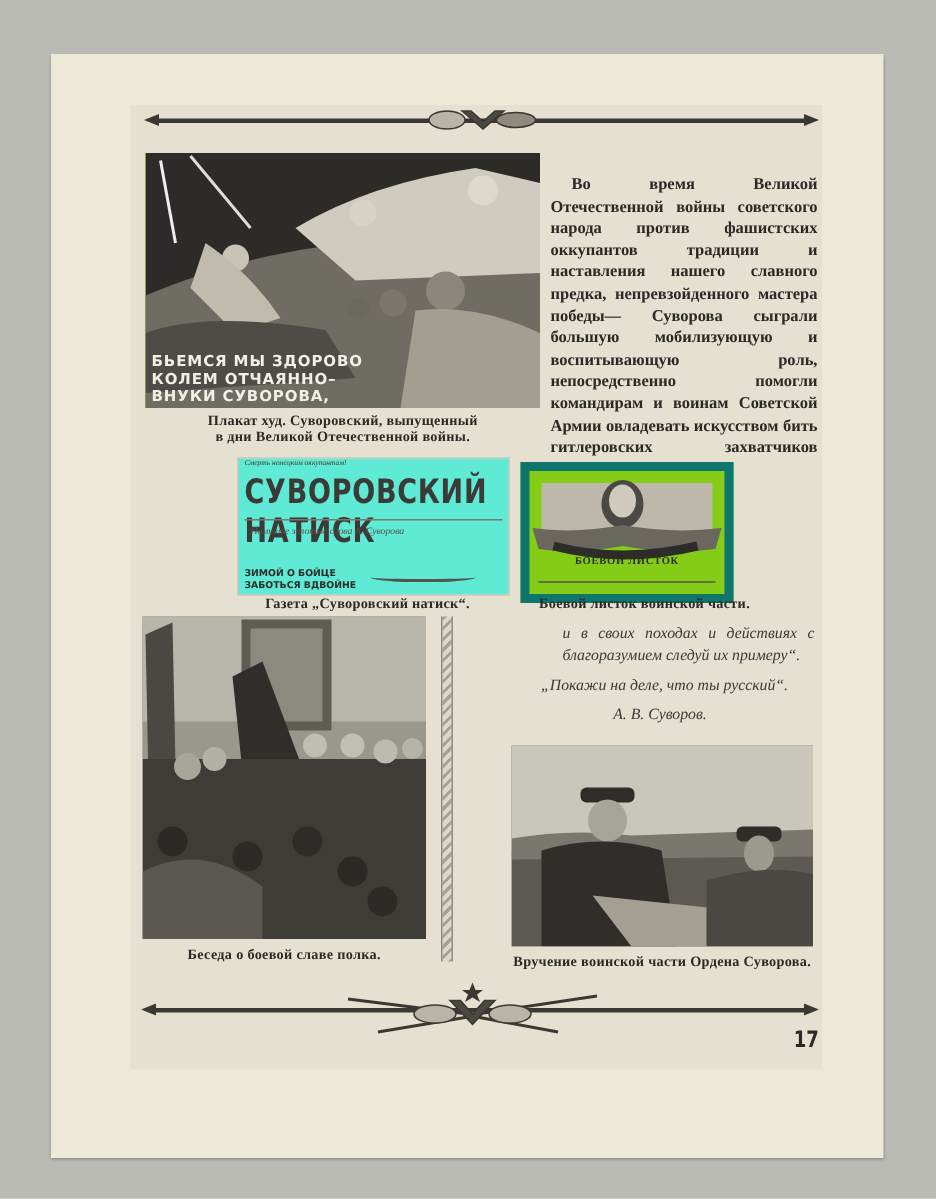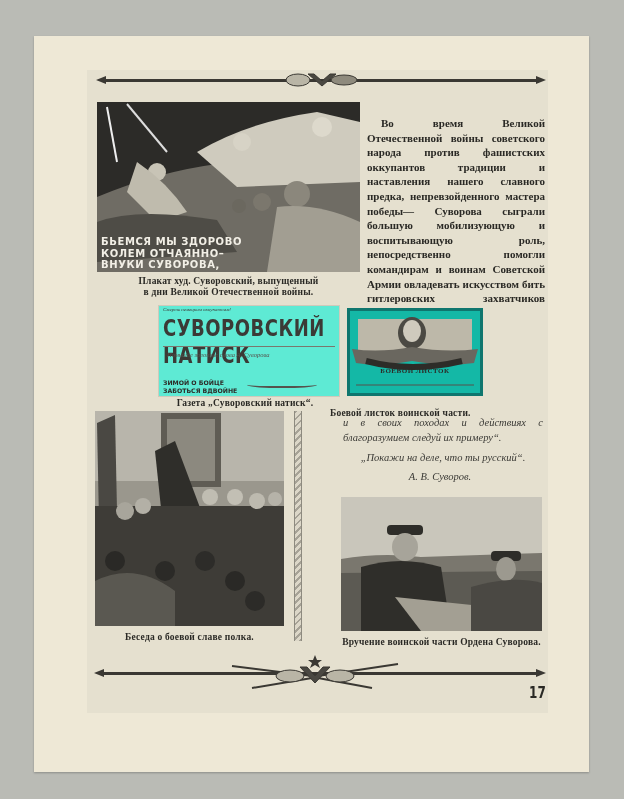--- a/index.html
+++ b/index.html
@@ -98,32 +98,32 @@
   <div class="abs" style="left:4px; top:40px; width:172px; height:1px; background:#7a776d;"></div>
   <div class="news-sub">Помните золотые слова А. Суворова</div>
   <div class="news-col">
     <div>ЗИМОЙ О БОЙЦЕ</div>
     <div>ЗАБОТЬСЯ ВДВОЙНЕ</div>
   </div>
   <div class="abs" style="left:88px; top:74px; width:70px; height:6px; border-bottom:2px solid #55534d; border-radius:0 0 40% 40%;"></div>
 </div>
 <div class="caption" style="left:165px; top:398px; width:160px;">Газета „Суворовский натиск“.</div>
 
-<div class="photo" style="left:347px; top:308px; width:130px; height:82px; background:#14b8a6; border:3px solid #0f766e;">
+<div class="photo" style="left:347px; top:308px; width:130px; height:82px; background:#84cc16; border:6px solid #0f766e;">
   <svg width="130" height="82" viewBox="0 0 130 82">
     <rect x="8" y="8" width="114" height="40" fill="#bdb8a9"></rect>
     <ellipse cx="62" cy="22" rx="14" ry="16" fill="#4b4943"></ellipse>
     <ellipse cx="62" cy="20" rx="9" ry="11" fill="#cfcabd"></ellipse>
     <path d="M2 38 Q30 42 62 36 Q96 42 128 38 L124 52 Q95 56 62 50 Q30 56 6 52 Z" fill="#6a675f"></path>
     <path d="M16 50 Q62 62 112 50" stroke="#2d2c28" stroke-width="6" fill="none"></path>
     <path d="M6 74 L124 74" stroke="#55534d" stroke-width="1"></path>
   </svg>
   <div class="leaflet-title">БОЕВОЙ ЛИСТОК</div>
 </div>
-<div class="caption" style="left:330px; top:408px; width:170px; text-align:left;">Боевой листок воинской части.</div>
+<div class="caption" style="left:330px; top:398px; width:170px; text-align:right;">Боевой листок воинской части.</div>
 
 <div class="photo" style="left:95px; top:411px; width:189px; height:215px; background:#8a877e;">
   <svg width="189" height="215" viewBox="0 0 189 215">
     <rect width="189" height="215" fill="#9a978d"></rect>
     <rect x="0" y="0" width="189" height="70" fill="#b8b5ab"></rect>
     <rect x="66" y="2" width="60" height="74" fill="#5f5c54"></rect>
     <rect x="72" y="8" width="48" height="62" fill="#8c897f"></rect>
     <path d="M2 12 L20 4 L22 100 L4 110 Z" fill="#4a4843"></path>
     <path d="M60 40 L80 30 L110 110 L70 135 Z" fill="#2f2e2a"></path>
     <rect x="0" y="95" width="189" height="120" fill="#3e3c37"></rect>
@@ -139,21 +139,21 @@
     <circle cx="140" cy="170" r="10" fill="#2a2926"></circle>
     <circle cx="160" cy="190" r="10" fill="#2c2b28"></circle>
     <path d="M0 170 Q40 150 80 180 L80 215 L0 215 Z" fill="#5a5851"></path>
   </svg>
 </div>
 <div class="caption" style="left:95px; top:632px; width:189px;">Беседа о боевой славе полка.</div>
 
 <div class="abs" style="left:294px; top:411px; width:6px; height:230px; background:repeating-linear-gradient(135deg,#a6a296 0 2px,#dcd7c8 2px 5px); border-left:1px solid #8d8a7f; border-right:1px solid #8d8a7f;"></div>
 
 <div class="quote" style="left:343px; top:416px; width:200px;">
-  <p style="text-align:justify;">и в своих походах и действиях с благоразумием следуй их примеру“.</p>
+  <p style="text-align:justify;margin-left:32px;">и в своих походах и действиях с благоразумием следуй их примеру“.</p>
   <p style="margin-top:6px; text-indent:0;text-align:center;">„Покажи на деле, что ты русский“.</p>
   <p style="text-align:center; margin-top:4px; padding-right:6px;">А. В. Суворов.</p>
 </div>
 
 <div class="photo" style="left:341px; top:497px; width:201px; height:134px; background:#8b887f;">
   <svg width="201" height="134" viewBox="0 0 201 134">
     <rect width="201" height="134" fill="#c9c6bb"></rect>
     <rect x="0" y="70" width="201" height="64" fill="#5c5a53"></rect>
     <path d="M0 62 Q40 55 80 60 L201 56 L201 74 L0 76 Z" fill="#7a776e"></path>
     <rect x="46" y="28" width="36" height="10" rx="4" fill="#2e2d29"></rect>

